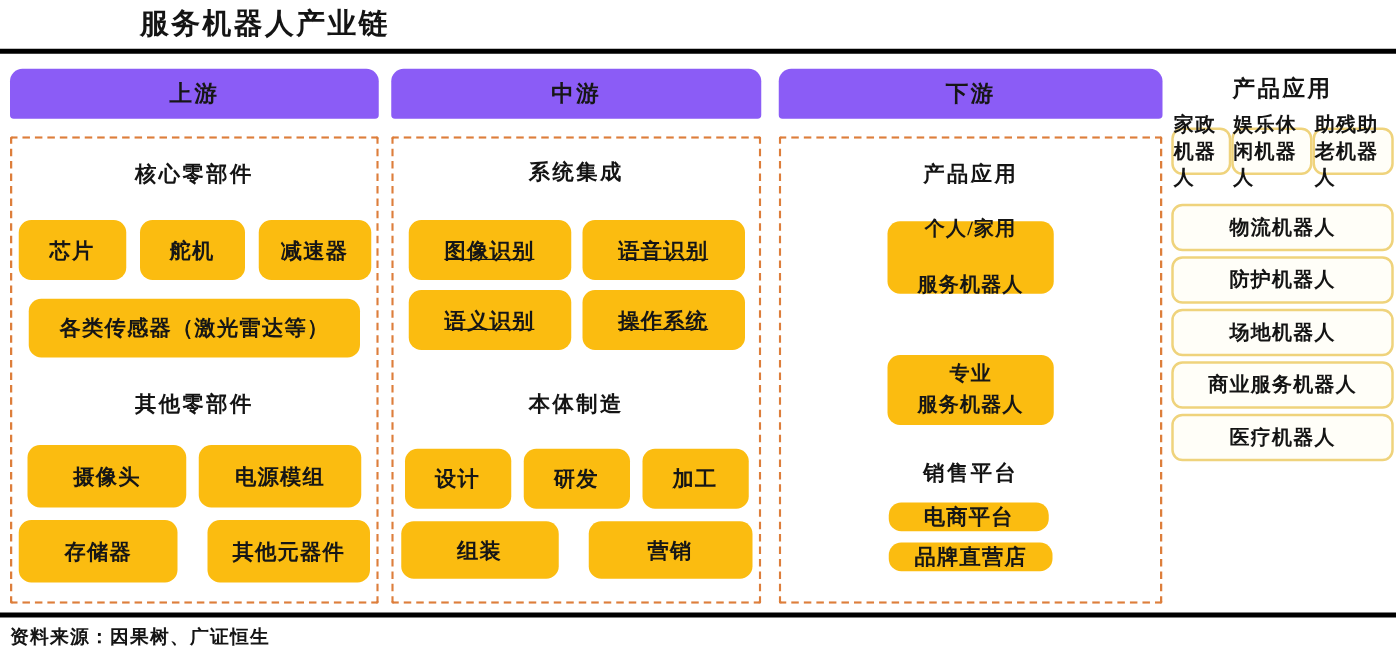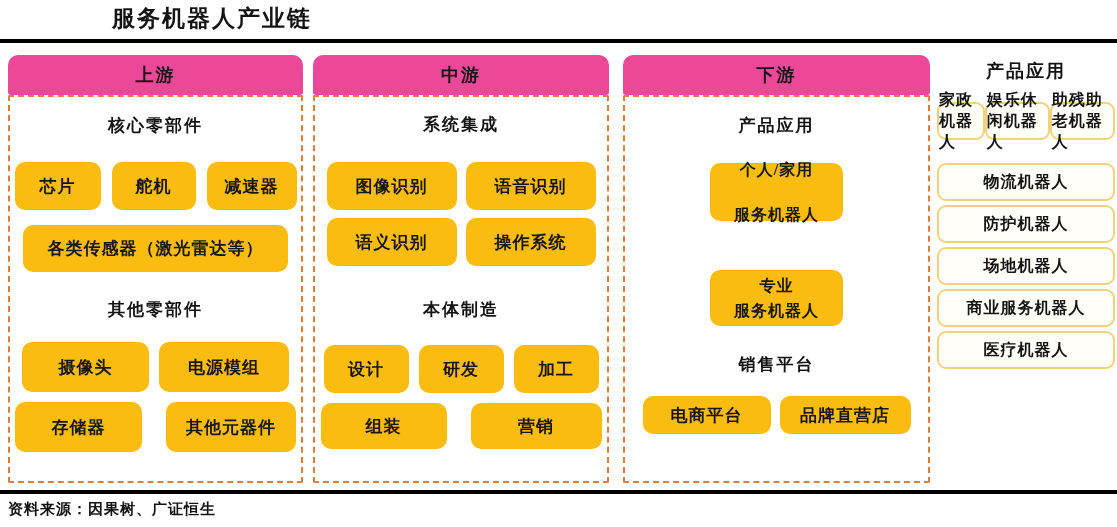--- a/index.html
+++ b/index.html
@@ -18,23 +18,23 @@
   .source{position:absolute;left:8px;top:500px;font-size:15px;font-weight:bold;letter-spacing:1px;}
 
   .board{position:absolute;left:8px;top:55px;display:flex;align-items:flex-start;}
   .col{display:flex;flex-direction:column;}
   .col-up{width:295px;margin-right:10px;height:428px;}
   .col-mid{width:296px;margin-right:14px;height:428px;}
   .col-down{width:307px;margin-right:7px;height:428px;}
   .col-app{width:178px;}
 
   .col-header{
-    height:40px;background:#ec4899;border-radius:10px 10px 3px 3px;
+    height:40px;background:#8b5cf6;border-radius:10px 10px 3px 3px;
     display:flex;align-items:center;justify-content:center;
-    font-size:18px;font-weight:bold;color:#161616;margin-bottom:0;
+    font-size:18px;font-weight:bold;color:#161616;margin-bottom:14px;
     letter-spacing:2px;
   }
   .dashed{
     flex:1;border:2px dashed #DD7E3B;border-radius:2px;
     display:flex;flex-direction:column;align-items:center;
   }
   .sec-label{font-size:17px;font-weight:bold;text-align:center;letter-spacing:2px;line-height:24px;}
   .node{
     background:#FBBC10;border-radius:10px;
     display:flex;align-items:center;justify-content:center;
@@ -50,33 +50,33 @@
   .up-wide{margin-top:15px;height:47px;width:265px;}
   .up-label2{margin-top:26px;}
   .up-row2{margin-top:20px;height:50px;gap:10px;}
   .up-row3{margin-top:10px;height:50px;gap:24px;}
   .up-col-l{width:127px;} .up-col-r{width:130px;}
 
   
   .mid-label1{margin-top:17px;font-family:Liberation Mono, monospace;}
   .mid-row1{margin-top:24px;height:48px;gap:9px;}
   .mid-row2{margin-top:8px;height:48px;gap:9px;}
-  .mid-row1 .node,.mid-row2 .node{width:130px;}
+  .mid-row1 .node,.mid-row2 .node{width:130px;text-decoration:underline;}
   .mid-label2{margin-top:32px;}
   .mid-row3{margin-top:23px;height:48px;gap:10px;}
   .mid-row3 .node{width:85px;}
   .mid-row4{margin-top:10px;height:46px;gap:24px;}
   .mid-row4 .n1{width:126px;} .mid-row4 .n2{width:131px;}
 
   
   .down-label1{margin-top:17px;}
   .down-prod1{margin-top:25px;height:58px;width:133px;gap:20px;}
   .down-prod2{margin-top:49px;height:56px;width:133px;}
   .down-label2{margin-top:27px;}
-  .down-row{margin-top:19px;height:38px;gap:9px;}
+  .down-row{margin-top:19px;height:38px;gap:9px;flex-direction:column;}
   .down-row .n1{width:128px;} .down-row .n2{width:131px;}
 
   
   .app-header{margin-top:3px;font-size:18px;font-weight:bold;text-align:center;letter-spacing:2px;line-height:26px;}
   .app-group1{margin-top:18px;display:flex;flex-direction:row;}
   .app-group2{margin-top:19px;display:flex;flex-direction:column;}
   .app-box{
     height:34px;border:2px solid #EFD37C;border-radius:9px;background:#FFFEF8;
     display:flex;align-items:center;justify-content:center;
     font-size:16px;font-weight:bold;margin-bottom:4px;letter-spacing:1px;

